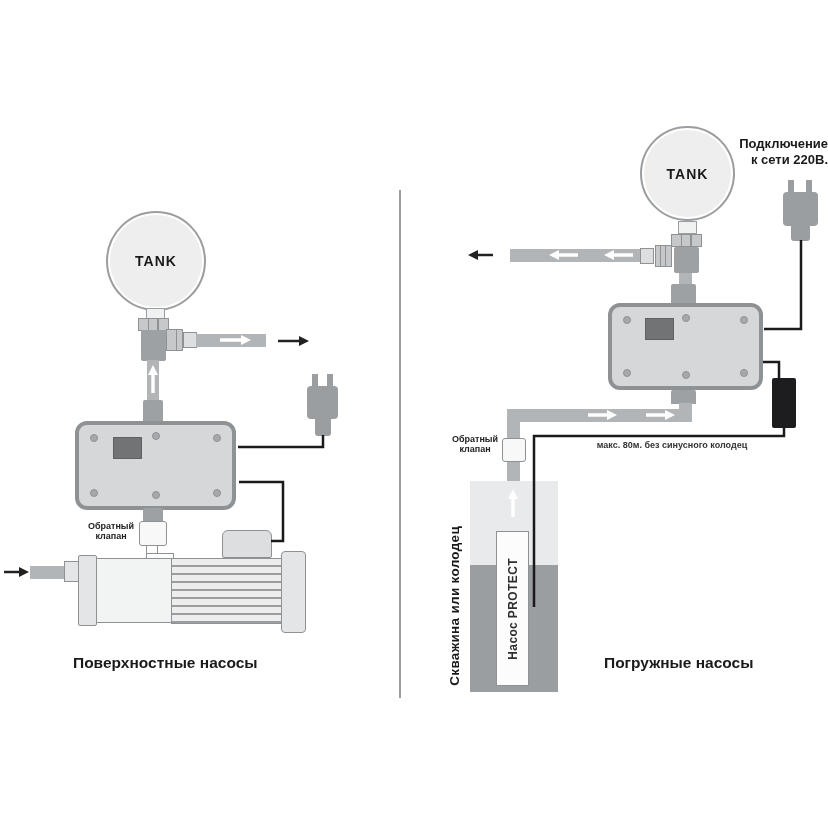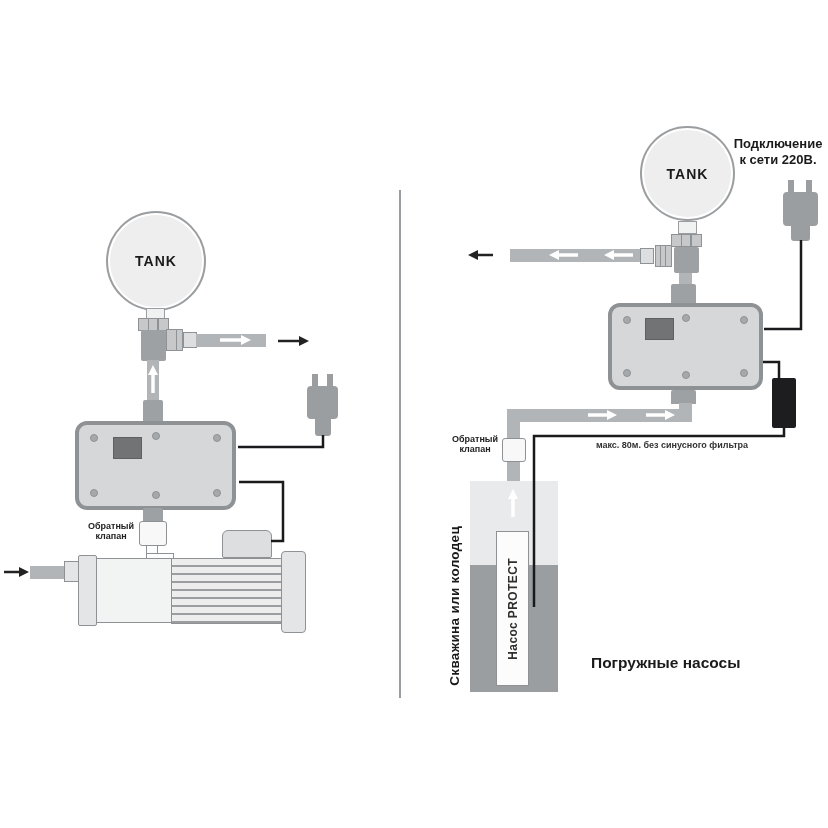--- a/index.html
+++ b/index.html
@@ -47,21 +47,21 @@
   .thin-pipe{background:#fdfdfd;border:1.5px solid var(--outline);}
   
   .well-top{background:var(--well-top);}
   .well-water{background:var(--well-water);}
   .pump-box{background:#fcfcfd;border:1.5px solid var(--outline);display:flex;align-items:center;justify-content:center;}
   .v-text{writing-mode:vertical-rl;transform:rotate(180deg);font-weight:bold;white-space:nowrap;}
   .well-label{font-size:13.5px;letter-spacing:.3px;}
   .pump-label{font-size:12px;letter-spacing:.4px;color:#2e2e2e;}
   .filter-box{background:#1d1d1f;border-radius:2px;}
   .caption{font-size:15.5px;font-weight:bold;line-height:21px;}
-  .power-label{font-size:13px;font-weight:bold;line-height:15.5px;text-align:center;}
+  .power-label{font-size:13px;font-weight:bold;line-height:15.5px;text-align:right;}
   .cable-note{font-size:9px;font-weight:bold;color:#333;width:160px;text-align:center;}
   svg.overlay{position:absolute;left:0;top:0;pointer-events:none;}
 </style>
 </head>
 <body>
 
 <div class="canvas">
 
   <div class="abs divider"></div>
 
@@ -104,20 +104,21 @@
     <div class="abs pump-ribbed" style="left:171px;top:558px;width:111px;height:66px"></div>
     <div class="abs pump-shell" style="left:281px;top:551px;width:25px;height:82px;border-radius:4px"></div>
     <div class="abs pump-shell" style="left:222px;top:530px;width:50px;height:28px;border-radius:6px 6px 2px 2px;background:#dddee0"></div>
 
     <div class="abs plug-part" style="left:312px;top:374px;width:6px;height:14px"></div>
     <div class="abs plug-part" style="left:327px;top:374px;width:6px;height:14px"></div>
     <div class="abs plug-part plug-body" style="left:307px;top:386px;width:31px;height:33px"></div>
     <div class="abs plug-part" style="left:315px;top:419px;width:16px;height:17px;border-radius:0 0 3px 3px"></div>
 
     <div class="abs caption" style="left:73px;top:652px">
+      <div>Поверхностные насосы</div>
     </div>
   </div>
 
   <div>
 
     <div class="abs tank tank-right">
       <span>TANK</span>
     </div>
 
     <div class="abs power-label" style="left:728px;top:136px;width:100px">
@@ -144,41 +145,41 @@
       <div class="display" style="left:33px;top:11px;width:29px;height:22px"></div>
     </div>
 
     <div class="abs port" style="left:671px;top:390px;width:25px;height:14px"></div>
     <div class="abs pipe" style="left:679px;top:403px;width:13px;height:10px"></div>
     <div class="abs pipe" style="left:507px;top:409px;width:185px;height:13px"></div>
     <div class="abs pipe" style="left:507px;top:409px;width:13px;height:29px"></div>
 
     <div class="abs valve" style="left:502px;top:438px;width:24px;height:24px"></div>
     <div class="abs valve-label" style="left:450px;top:435px;width:50px">Обратный клапан</div>
-    <div class="abs cable-note" style="left:592px;top:440px">макс. 80м. без синусного фильтра</div>
+    <div class="abs cable-note" style="left:592px;top:440px">макс. 80м. без синусного колодец</div>
 
     <div class="abs pipe" style="left:507px;top:462px;width:13px;height:71px"></div>
 
     <div class="abs well-top" style="left:470px;top:481px;width:88px;height:84px"></div>
     <div class="abs well-water" style="left:470px;top:565px;width:88px;height:127px"></div>
     <div class="abs pump-box" style="left:496px;top:531px;width:33px;height:155px">
       <span class="v-text pump-label">Насос PROTECT</span>
     </div>
     <div class="abs" style="left:444px;top:518px;width:20px;height:176px;display:flex;align-items:center;justify-content:center">
       <span class="v-text well-label">Скважина или колодец</span>
     </div>
 
     <div class="abs plug-part" style="left:788px;top:180px;width:6px;height:14px"></div>
     <div class="abs plug-part" style="left:806px;top:180px;width:6px;height:14px"></div>
     <div class="abs plug-part plug-body" style="left:783px;top:192px;width:35px;height:34px"></div>
     <div class="abs plug-part" style="left:791px;top:226px;width:19px;height:15px;border-radius:0 0 3px 3px"></div>
 
     <div class="abs filter-box" style="left:772px;top:378px;width:24px;height:50px"></div>
 
-    <div class="abs caption" style="left:591px;top:652px">Погружные насосы</div>
+    <div class="abs caption" style="left:604px;top:652px">Погружные насосы</div>
   </div>
 
   <svg class="overlay" width="828" height="828" viewBox="0 0 828 828">
 
     <polyline points="323,435 323,447 238,447" fill="none" stroke="#1a1a1c" stroke-width="2.5"></polyline>
     <polyline points="239,482 283,482 283,541 271,541" fill="none" stroke="#1a1a1c" stroke-width="2.5"></polyline>
 
     <polyline points="801,240 801,329 764,329" fill="none" stroke="#1a1a1c" stroke-width="2.5"></polyline>
     <polyline points="763,362 779,362 779,380" fill="none" stroke="#1a1a1c" stroke-width="2.5"></polyline>
     <polyline points="784,428 784,436 534,436 534,607" fill="none" stroke="#1a1a1c" stroke-width="2.5"></polyline>

